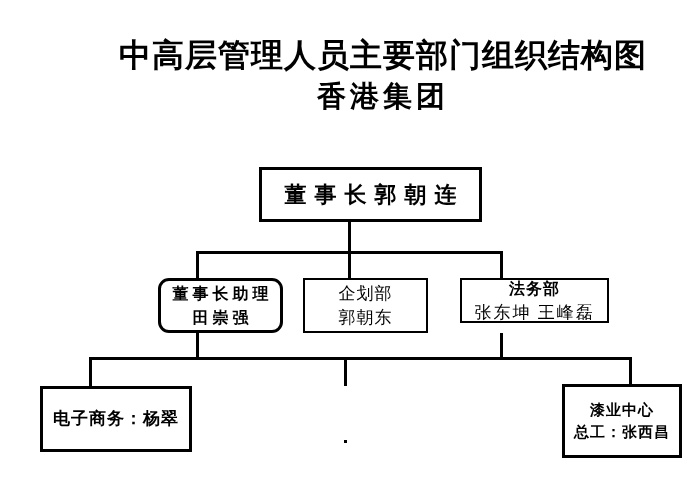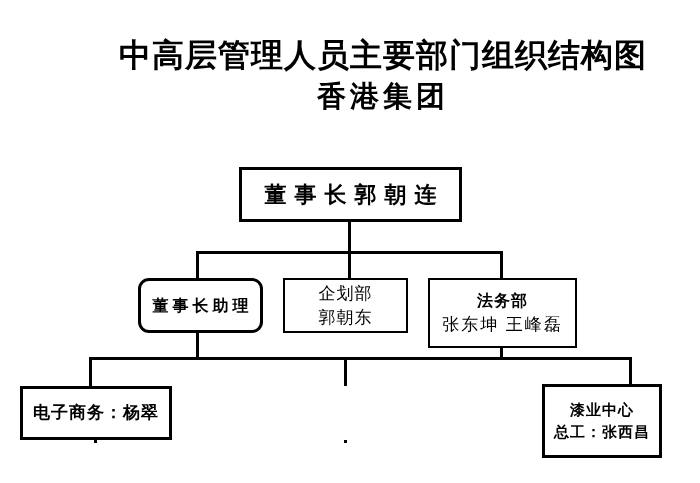--- a/index.html
+++ b/index.html
@@ -22,35 +22,36 @@
   .org-box {
     position: absolute;
     box-sizing: border-box;
     border: 3px solid #000000;
     background: #ffffff;
     display: flex;
     flex-direction: column;
     align-items: center;
     justify-content: center;
     text-align: left;
+    margin-left: 20px;
   }
   .org-box.thin { border-width: 2px; }
   .box-root     { left: 239px; top: 167px; width: 223px; height: 55px; }
   .box-assist   { left: 138px; top: 278px; width: 125px; height: 55px; border-radius: 11px; }
   .box-plan     { left: 283px; top: 278px; width: 125px; height: 55px; }
-  .box-legal    { left: 428px; top: 278px; width: 149px; height: 70px; }
-  .box-ecom     { left: 20px;  top: 386px; width: 152px; height: 54px; }
+  .box-legal    { left: 440px; top: 278px; width: 149px; height: 45px; }
+  .box-ecom     { left: 20px;  top: 386px; width: 152px; height: 66px; }
   .box-hr       { left: 273px; top: 386px; width: 149px; height: 54px; }
   .box-paint    { left: 542px; top: 384px; width: 120px; height: 74px; }
 
   .t-root  { font-size: 22px; font-weight: bold; letter-spacing: 8px; text-indent: 8px; }
   .t-bold-md { font-size: 16px; font-weight: bold; letter-spacing: 4px; text-indent: 4px; line-height: 24px; }
   .t-reg-md  { font-size: 17px; font-weight: normal; letter-spacing: 1px; line-height: 24px; }
   .t-bold-sm-head { font-size: 16px; font-weight: bold; letter-spacing: 1px; line-height: 24px; }
-  .t-reg-md-sp { font-size: 17px; font-weight: normal; letter-spacing: 2px; line-height: 24px; }
+  .t-reg-md-sp { font-size: 17px; font-weight: normal; letter-spacing: 2px; line-height: 24px; font-family: Liberation Serif, serif; }
   .t-leaf  { font-size: 17px; font-weight: bold; letter-spacing: 1px; line-height: 22px; }
   .t-paint { font-size: 15px; font-weight: bold; letter-spacing: 1px; line-height: 22px; }
 
   
   .line { position: absolute; background: #000000; }
   .v-root        { left: 348px; top: 222px; width: 3px; height: 59px; }   
   .rail-upper    { left: 196px; top: 251px; width: 307px; height: 3px; }
   .drop-assist   { left: 196px; top: 251px; width: 3px; height: 27px; }
   .drop-legal    { left: 500px; top: 251px; width: 3px; height: 27px; }
   .v-assist-down { left: 196px; top: 333px; width: 3px; height: 26px; }
@@ -84,20 +85,21 @@
   <div class="line drop-paint"></div>
   <div class="line stub-ecom"></div>
   <div class="line stub-hr"></div>
 
   <div class="org-box box-root">
     <span class="t-root">董事长郭朝连</span>
   </div>
 
   <div class="org-box box-assist">
     <span class="t-bold-md">董事长助理</span>
+    <span class="t-bold-md">田崇强</span>
   </div>
 
   <div class="org-box box-plan thin">
     <span class="t-reg-md">企划部</span>
     <span class="t-reg-md">郭朝东</span>
   </div>
 
   <div class="org-box box-legal thin">
     <span class="t-bold-sm-head">法务部</span>
     <span class="t-reg-md-sp">张东坤 王峰磊</span>

